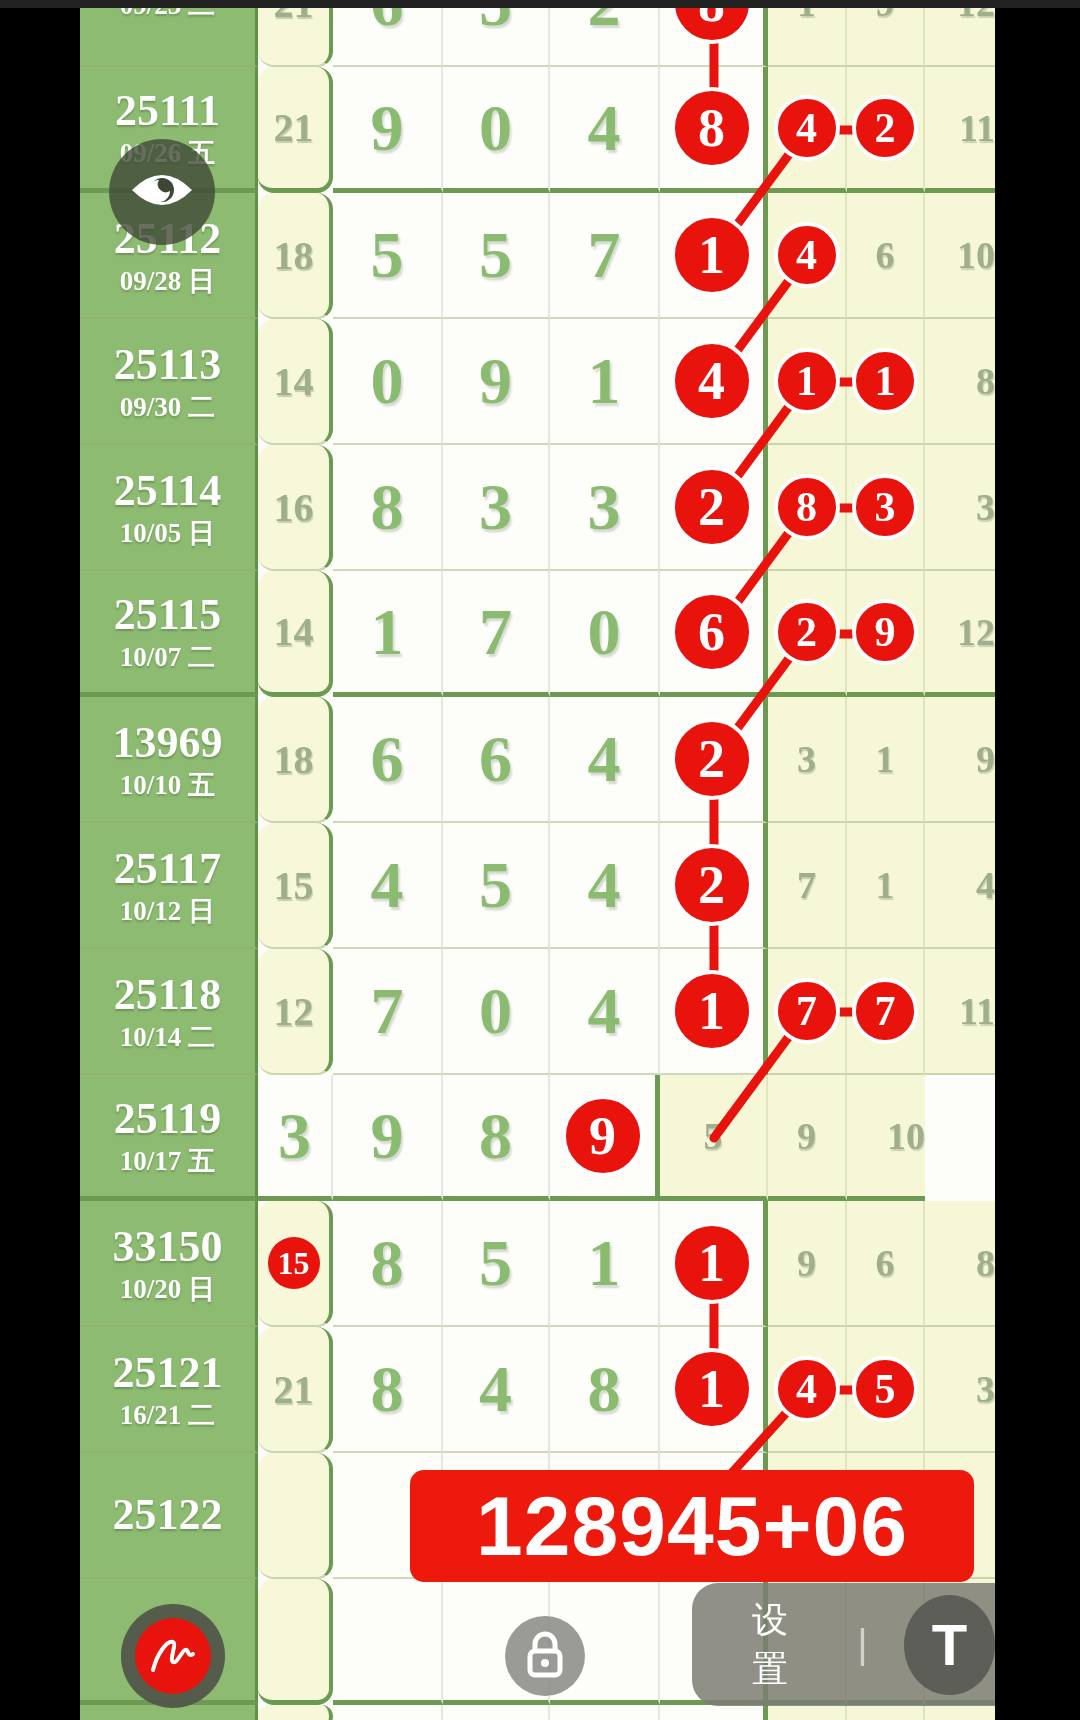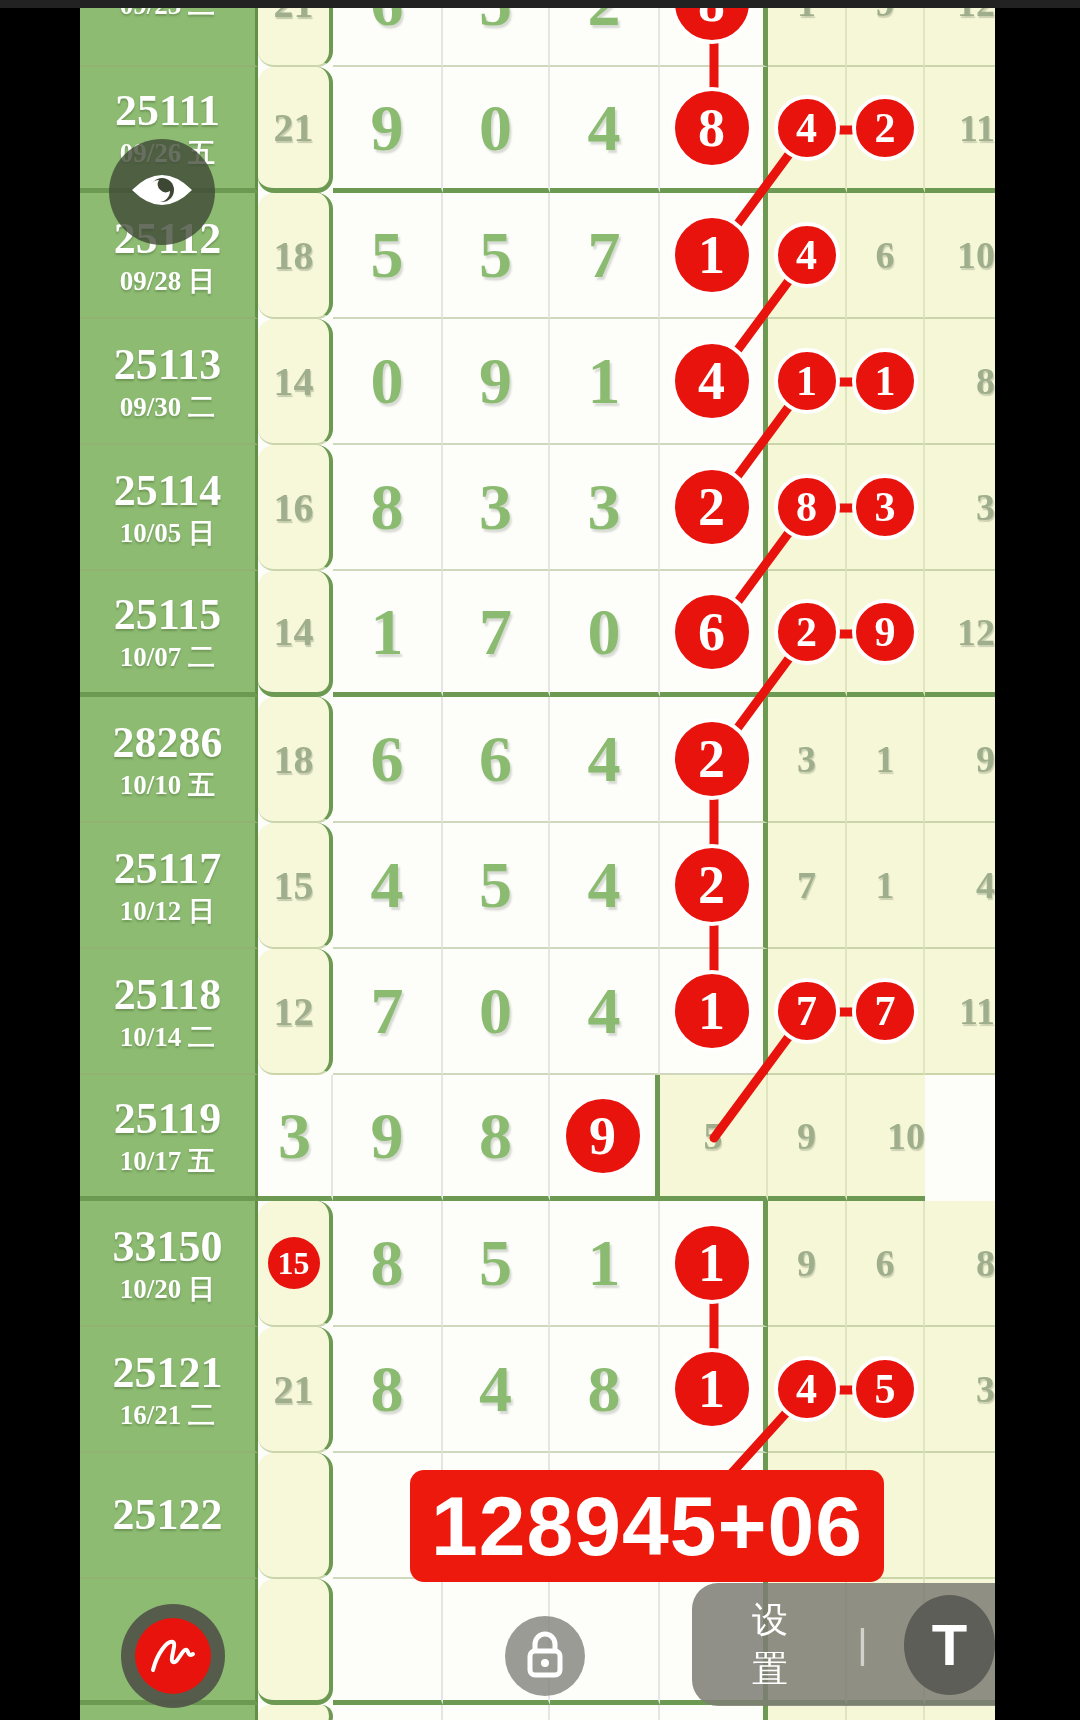--- a/index.html
+++ b/index.html
@@ -25,21 +25,21 @@
   .digit{font-size:66px;font-weight:bold;color:var(--digit-green);line-height:1;
          text-shadow:2px 3px 2px rgba(130,140,120,.3);}
   .tail-val{font-size:38px;font-weight:bold;color:var(--muted);text-shadow:1px 2px 1px rgba(110,120,95,.3);}
   .ball{position:relative;z-index:3;width:74px;height:74px;border-radius:50%;background:var(--red);
         border:4px solid #fff;color:#fff;font-size:54px;font-weight:bold;line-height:74px;text-align:center;
         font-family:"Liberation Serif","DejaVu Serif",serif;}
   .ball.small{width:58px;height:58px;font-size:42px;line-height:58px;}
   .sum-ball{width:52px;height:52px;border-radius:50%;background:var(--red);color:#fff;font-size:32px;
         font-weight:bold;line-height:52px;text-align:center;}
   .trend-svg{position:absolute;left:0;top:0;z-index:2;pointer-events:none;}
-  .banner{position:absolute;left:410px;top:1462px;width:474px;height:112px;z-index:5;background:#ed190c;
+  .banner{position:absolute;left:410px;top:1462px;width:564px;height:112px;z-index:5;background:#ed190c;
         border-radius:14px;color:#fff;font-family:"Liberation Sans",sans-serif;font-weight:bold;
         font-size:84px;display:flex;align-items:center;justify-content:center;letter-spacing:1px;}
   .round-btn{position:absolute;border-radius:50%;display:flex;align-items:center;justify-content:center;z-index:6;}
   .eye-btn{left:109px;top:131px;width:106px;height:106px;background:rgba(62,70,52,.78);}
   .pen-btn{left:121px;top:1596px;width:104px;height:104px;background:rgba(82,86,74,.95);}
   .pen-inner{width:76px;height:76px;border-radius:50%;background:var(--red);display:flex;align-items:center;justify-content:center;}
   .lock-btn{left:505px;top:1608px;width:80px;height:80px;background:rgba(138,138,132,.85);}
   .settings-bar{position:absolute;left:692px;top:1575px;width:303px;height:123px;z-index:6;
         background:rgba(124,124,116,.85);border-radius:26px 0 0 26px;display:flex;align-items:center;
         padding-left:60px;box-sizing:border-box;gap:36px;font-family:"Liberation Sans",sans-serif;}
@@ -233,21 +233,21 @@
           </div>
           <div class="cell tail">
             <span class="ball small">9</span>
           </div>
           <div class="cell tail last">
             <span class="tail-val">12</span>
           </div>
         </div>
         <div class="row">
           <div class="cell draw">
-       <div class="draw-num">28286</div>
+       <div class="draw-num">13969</div>
        <div class="draw-date">10/10 五</div>
      </div>
      <div class="cell sum">
             <span class="sum-val">18</span>
           </div>
           <div class="cell white">
             <span class="digit">6</span>
           </div>
           <div class="cell white">
             <span class="digit">6</span>

